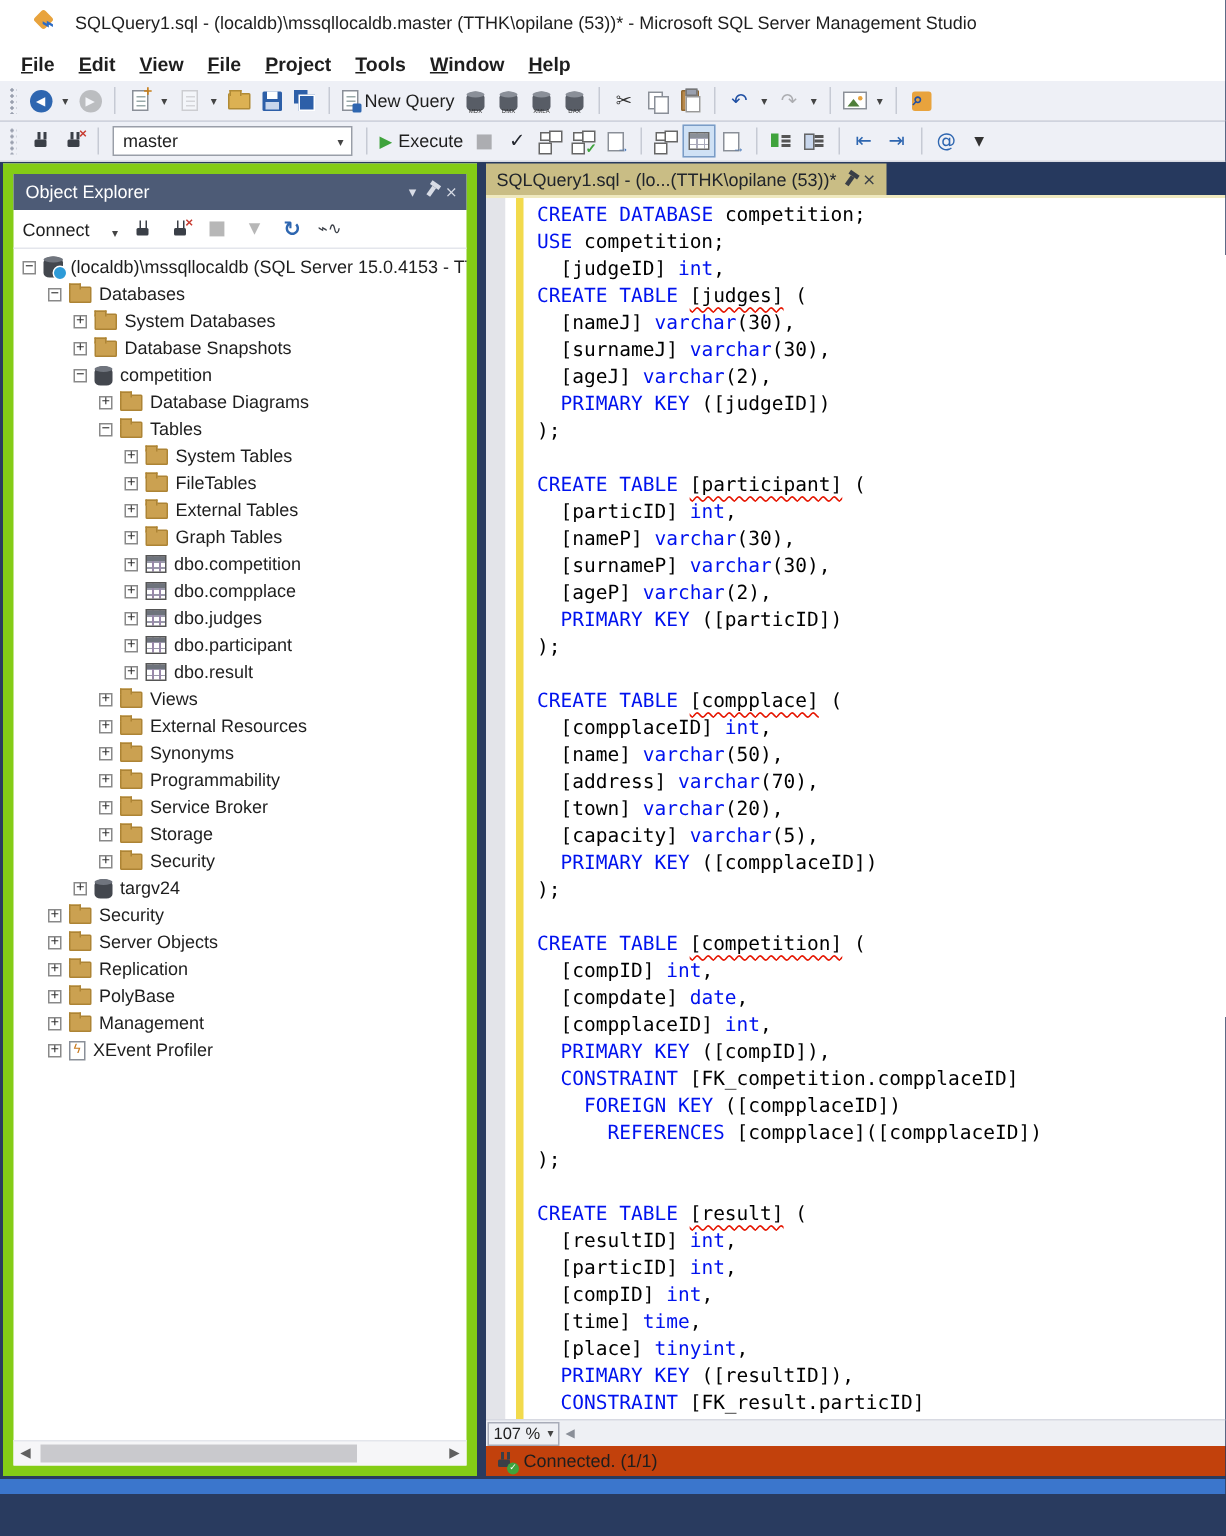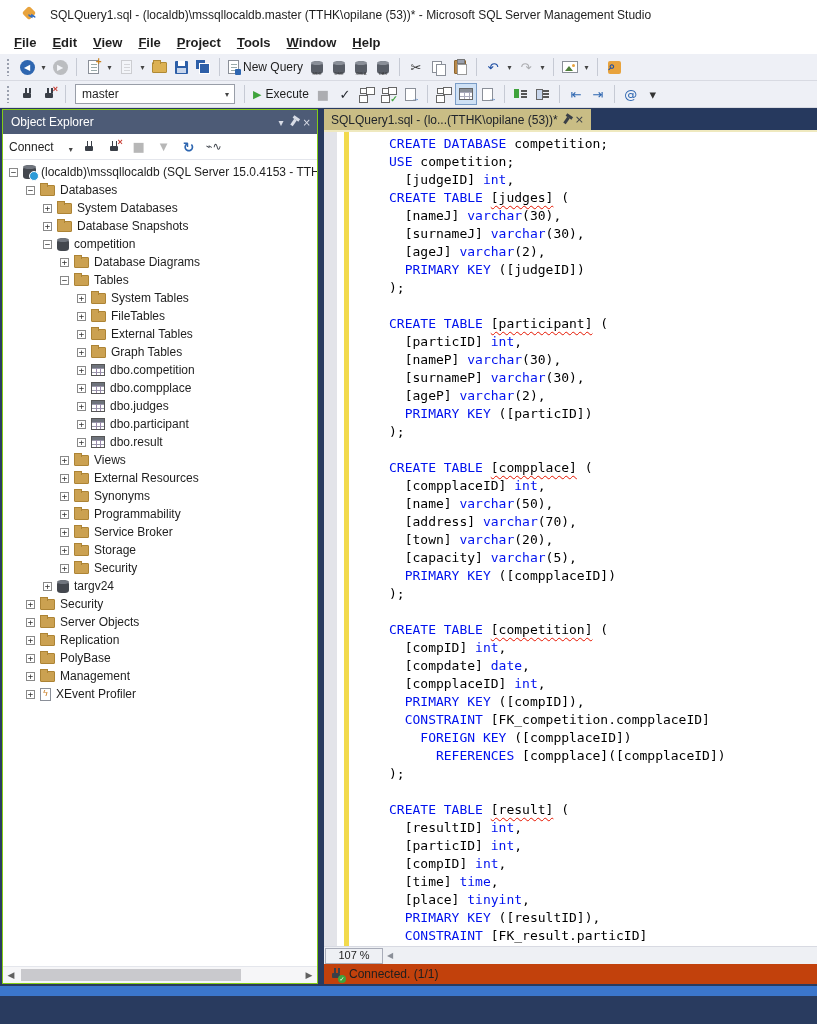--- a/index.html
+++ b/index.html
@@ -75,21 +75,21 @@
   .ic-doc-out::after { content:'→'; position:absolute; right:-4px; bottom:-3px; font-size:8px; color:#2E66B0; font-weight:bold; }
   .ic-comment { width:13px; height:12px; }
   .ic-comment::before { content:''; position:absolute; left:0; top:1px; width:5px; height:9px; background:#3FA33C; }
   .ic-comment::after { content:''; position:absolute; left:7px; top:2px; width:6px; height:1.5px; background:#555; box-shadow:0 3px 0 #555, 0 6px 0 #555; }
   .ic-uncomment::before { background:#C8D6EC; border:1px solid #666; }
 
   
   .main { height:876px; display:flex; background:#293B5F; padding:1px 0 0 2px; }
 
   
-  .oe { width:316px; display:flex; flex-direction:column; background:#fff; border:1px solid #84cc16; }
+  .oe { width:316px; display:flex; flex-direction:column; background:#fff; border:7px solid #84cc16; }
   .oe-header { height:24px; background:#4D5B76; color:#fff; display:flex; align-items:center; padding:0 6px 0 8px; font-size:12px; }
   .oe-header .spacer { flex:1; }
   .oe-header .hbtn { color:#D8DCE6; margin-left:8px; font-size:10px; font-family:"DejaVu Sans", sans-serif; }
   .pin { display:inline-block; width:3px; height:7px; background:#D8DCE6; position:relative; transform:rotate(35deg); }
   .pin::before { content:''; position:absolute; top:-3px; left:-2px; width:7px; height:3px; background:#D8DCE6; }
   .oe-toolbar { height:26px; display:flex; align-items:center; padding:0 6px; border-bottom:1px solid #E4E6EC; gap:7px; }
   .oe-toolbar .connect { font-size:12px; display:flex; align-items:flex-end; gap:15px; }
   .oe-toolbar .connect .caret { font-size:8px; color:#444; }
   .oe-tbtn { display:inline-flex; align-items:center; justify-content:center; width:18px; height:18px; }
   .oe-tbtn.disabled { opacity:.35; filter:grayscale(1); }
@@ -127,27 +127,27 @@
   .tabstrip { height:23px; background:#26395E; display:flex; align-items:flex-end; border-bottom:2px solid #EFE9BF; }
   .tab { height:21px; background:#C9BD85; color:#20242B; display:flex; align-items:center; padding:0 7px; font-size:12px; gap:7px; white-space:nowrap; }
   .tab .pin2 { display:inline-block; width:3px; height:7px; background:#3A3F47; position:relative; transform:rotate(35deg); }
   .tab .pin2::before { content:''; position:absolute; top:-3px; left:-2px; width:7px; height:3px; background:#3A3F47; }
   .tab .close { font-size:11px; color:#3A3F47; font-family:"DejaVu Sans", sans-serif; }
 
   .code-wrap { flex:1; background:#fff; display:flex; overflow:hidden; }
   .bp-margin { flex:0 0 13px; background:#E3E4E9; }
   .gap1 { flex:0 0 7px; background:#fff; }
   .change-bar { flex:0 0 5px; background:#F2DA4C; }
-  .code-area { flex:1; padding:3px 0 0 9px; overflow:hidden;margin-left:31px; }
+  .code-area { flex:1; padding:3px 0 0 9px; overflow:hidden; }
   .code-line { font-family:"DejaVu Sans Mono","Liberation Mono",monospace; font-size:13px; line-height:18px; white-space:pre; color:#000; }
   .kw { color:#0012EE; }
   .squiggle { text-decoration:underline; text-decoration-style:wavy; text-decoration-color:#E51400; text-decoration-thickness:1px; text-underline-offset:3px; text-decoration-skip-ink:none; }
 
   .zoom-row { height:18px; background:#EEF0F4; display:flex; align-items:center; border-top:1px solid #D8DAE2; }
-  .zoom-box { width:58px; height:16px; margin-left:1px; background:#EEF0F4; border:1px solid #A8ACB8; display:flex; align-items:center; justify-content:space-between; padding:0 3px; font-size:11px;flex-direction:column; }
+  .zoom-box { width:48px; height:16px; margin-left:1px; background:#EEF0F4; border:1px solid #A8ACB8; display:flex; align-items:center; justify-content:space-between; padding:0 3px; font-size:11px; }
   .zoom-box .caret { font-size:8px; color:#444; }
   .hsb-arr { width:14px; text-align:center; color:#8a8f98; font-size:8px; font-family:"DejaVu Sans", sans-serif; }
 
   .conn-bar { height:20px; background:#c2410c; display:flex; align-items:center; padding-left:5px; gap:6px; font-size:12px; color:#1e1e1e; }
 
   .bottom-bar { height:10px; background:#3B76CC; }
   .bottom-gap { height:2px; background:#293B5F; }
 </style>
 </head>
 <body>

